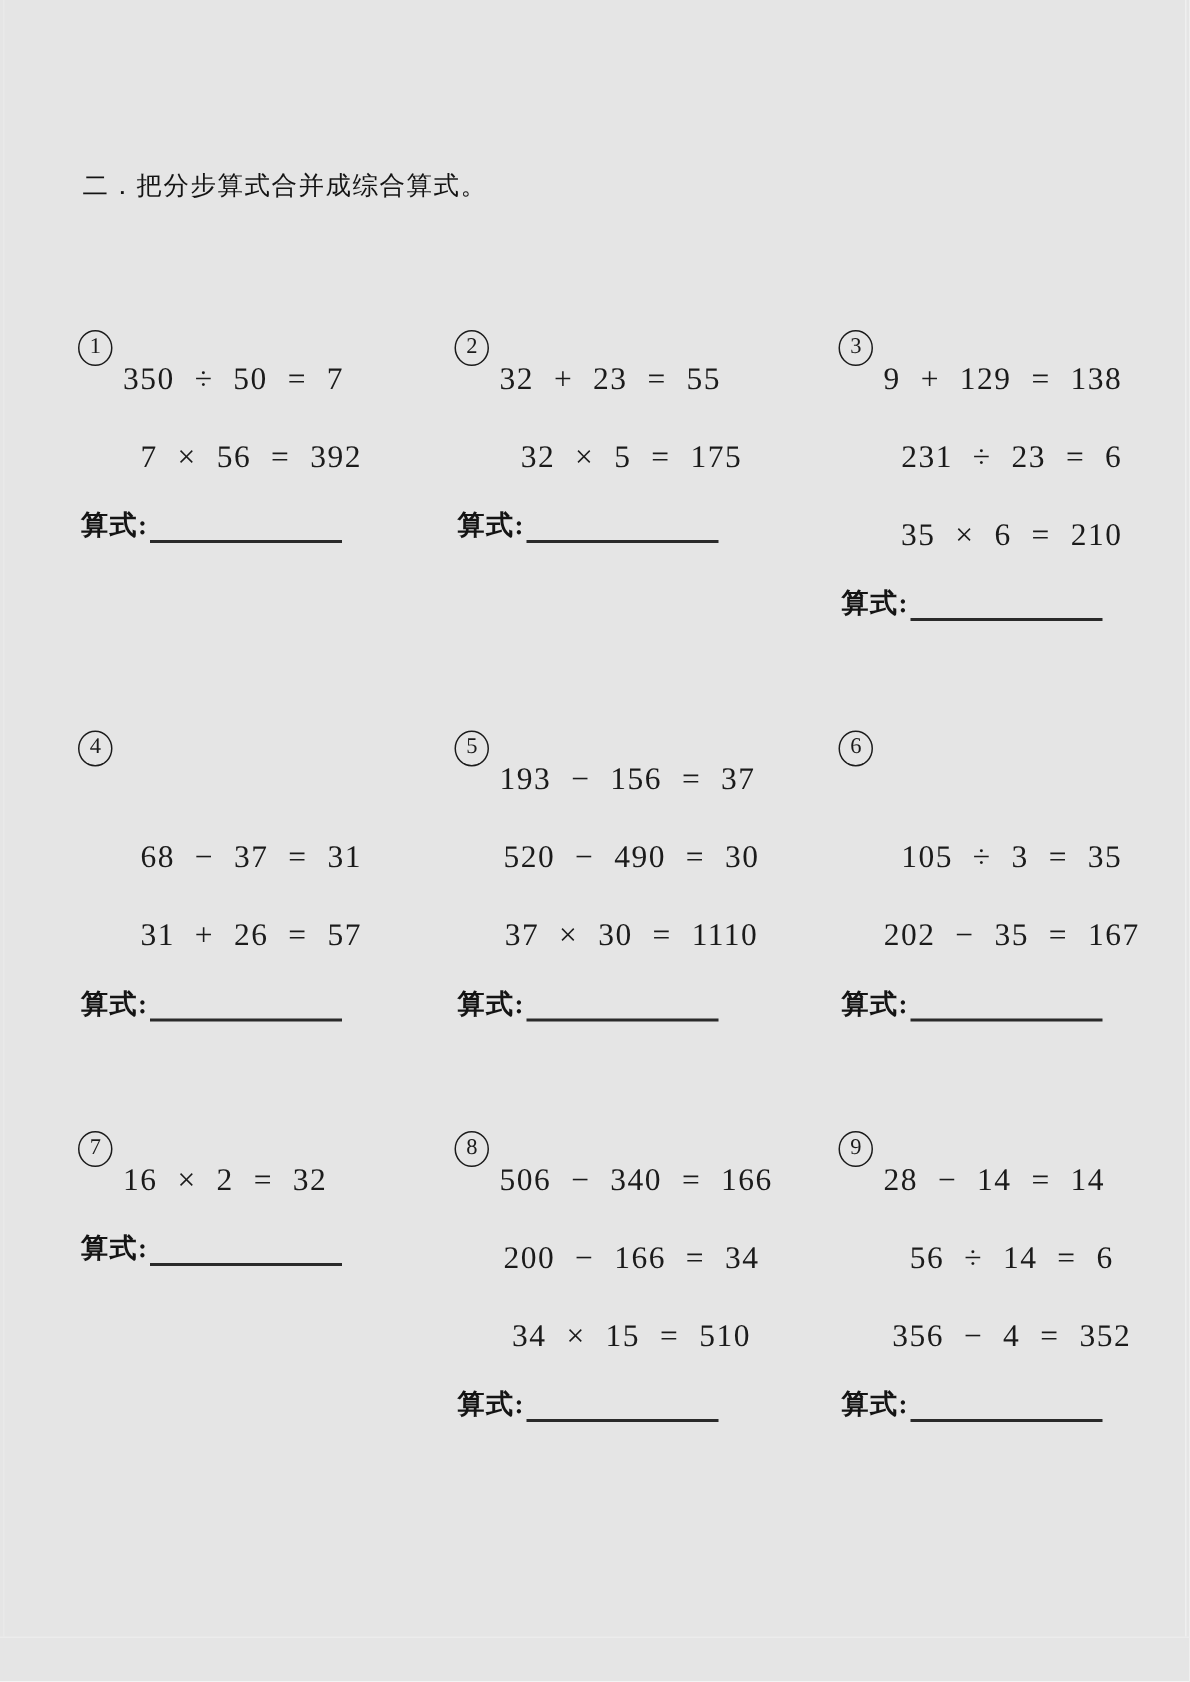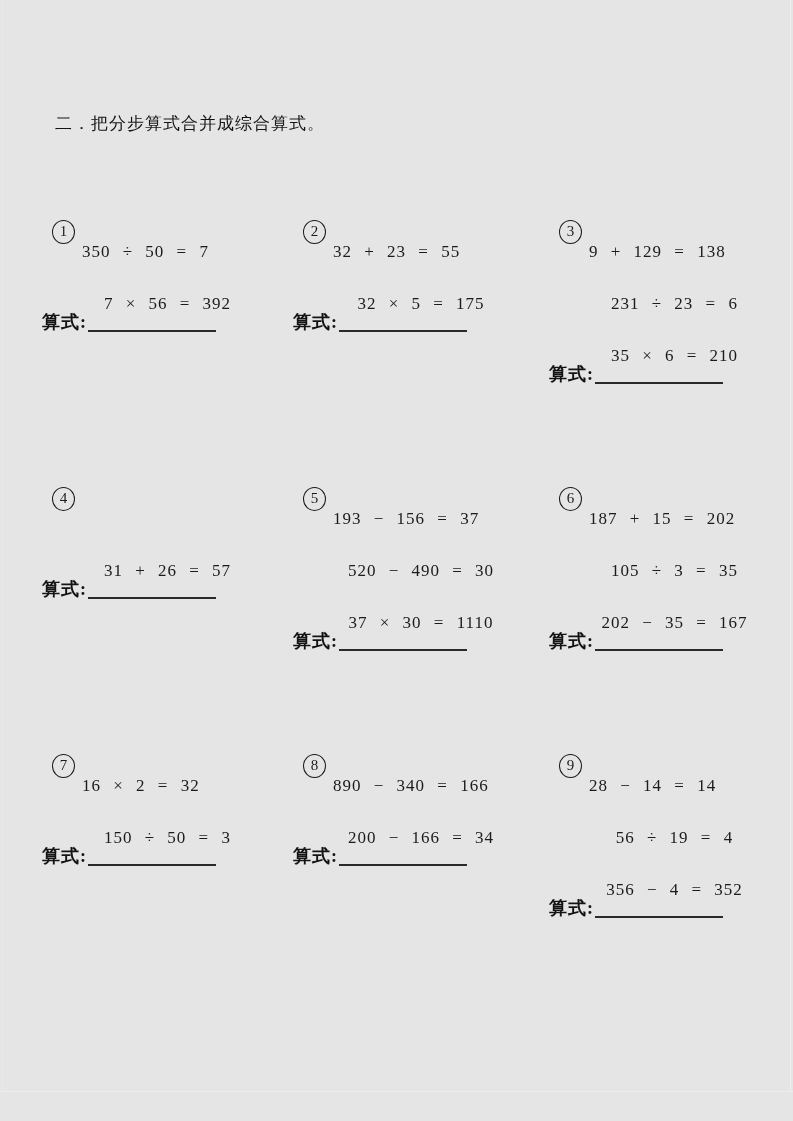--- a/index.html
+++ b/index.html
@@ -69,31 +69,32 @@
     display: inline-flex;
     align-items: center;
     justify-content: center;
     font-size: 15px;
     margin-right: 7px;
     line-height: 1;
     padding-bottom: 1px;
     box-sizing: content-box;
   }
   .eq {
-    font-size: 17px;
+    font-size: 21px;
     letter-spacing: 1px;
     word-spacing: 7px;
     white-space: nowrap;
     margin-top: 40px;
   }
   .formula-line {
     height: 52px;
     display: flex;
-    align-items: flex-start;
+    align-items: flex-end;
     padding-bottom: 6px;
+    margin-left: 12px;
   }
   .formula-label {
     font-size: 18px;
     font-weight: 600;
     letter-spacing: 1px;
     color: #141414;
   }
   .blank {
     display: inline-block;
     width: 128px;
@@ -157,20 +158,23 @@
         <span class="formula-label">算式:</span>
           <span class="blank"></span>
       </div>
     </div>
 
     <div class="problem">
       <div class="step first">
         <span class="circle">4</span>
       </div>
       <div class="step other">
+          <span class="eq">68 − 37 = 31</span>
+        </div>
+      <div class="step other">
           <span class="eq">31 + 26 = 57</span>
         </div>
       <div class="formula-line">
         <span class="formula-label">算式:</span>
           <span class="blank"></span>
       </div>
     </div>
 
     <div class="problem">
       <div class="step first">
@@ -185,69 +189,68 @@
         </div>
       <div class="formula-line">
         <span class="formula-label">算式:</span>
           <span class="blank"></span>
       </div>
     </div>
 
     <div class="problem">
       <div class="step first">
         <span class="circle">6</span>
-        <span class="eq">187 + 15 = 202</span>
       </div>
       <div class="step other">
           <span class="eq">105 ÷ 3 = 35</span>
         </div>
       <div class="step other">
           <span class="eq">202 − 35 = 167</span>
         </div>
       <div class="formula-line">
         <span class="formula-label">算式:</span>
           <span class="blank"></span>
       </div>
     </div>
 
     <div class="problem">
       <div class="step first">
         <span class="circle">7</span>
         <span class="eq">16 × 2 = 32</span>
       </div>
-      <div class="step other">
-          <span class="eq">150 ÷ 50 = 3</span>
-        </div>
       <div class="formula-line">
         <span class="formula-label">算式:</span>
           <span class="blank"></span>
       </div>
     </div>
 
     <div class="problem">
       <div class="step first">
         <span class="circle">8</span>
-        <span class="eq">890 − 340 = 166</span>
+        <span class="eq">506 − 340 = 166</span>
       </div>
       <div class="step other">
           <span class="eq">200 − 166 = 34</span>
+        </div>
+      <div class="step other">
+          <span class="eq">34 × 15 = 510</span>
         </div>
       <div class="formula-line">
         <span class="formula-label">算式:</span>
           <span class="blank"></span>
       </div>
     </div>
 
     <div class="problem">
       <div class="step first">
         <span class="circle">9</span>
         <span class="eq">28 − 14 = 14</span>
       </div>
       <div class="step other">
-          <span class="eq">56 ÷ 19 = 4</span>
+          <span class="eq">56 ÷ 14 = 6</span>
         </div>
       <div class="step other">
           <span class="eq">356 − 4 = 352</span>
         </div>
       <div class="formula-line">
         <span class="formula-label">算式:</span>
           <span class="blank"></span>
       </div>
     </div>
 

